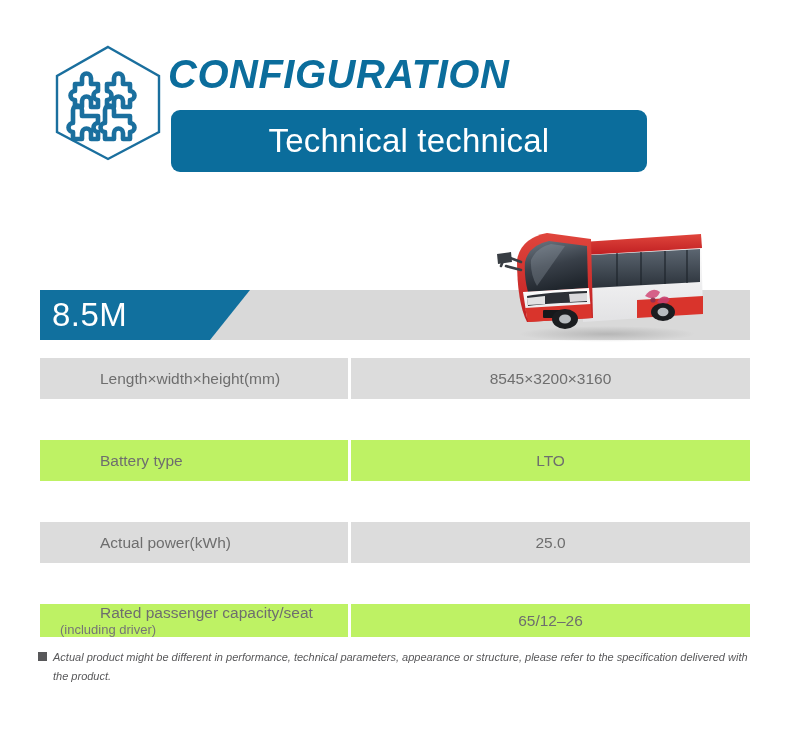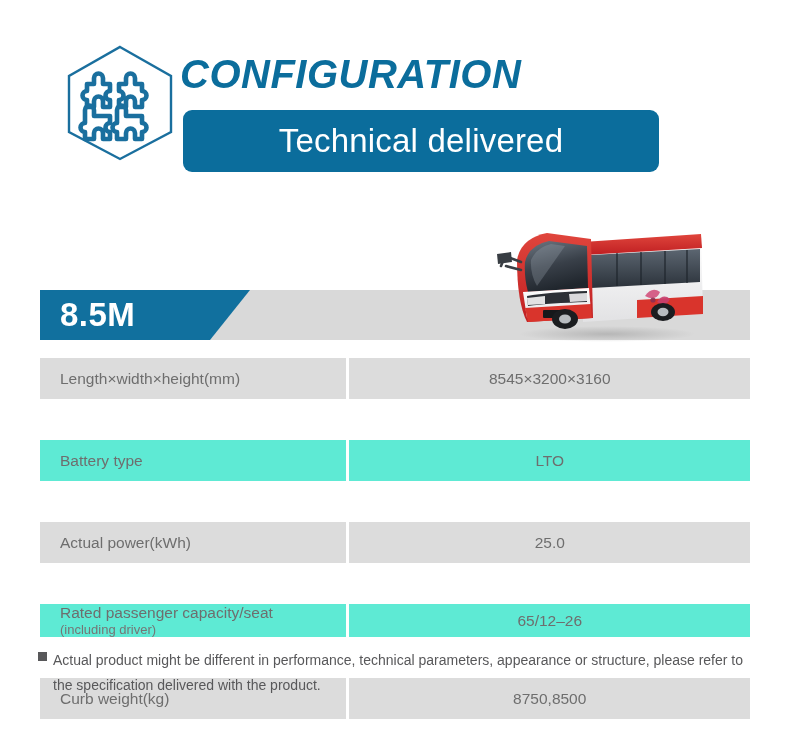--- a/index.html
+++ b/index.html
@@ -12,21 +12,21 @@
     height: 752px;
     position: relative;
     font-family: "Liberation Sans", sans-serif;
     overflow: hidden;
     -webkit-font-smoothing: antialiased;
   }
 
   
   #header-block {
     position: absolute;
-    left: 12px; top: 0;
+    left: 0; top: 0;
     width: 650px; height: 210px;
   }
   #hex-icon {
     position: absolute;
     left: 52px; top: 44px;
     width: 112px; height: 118px;
   }
   #config-title {
     position: absolute;
     left: 168px; top: 52px;
@@ -78,27 +78,27 @@
   }
   #model-banner-blue {
     position: absolute;
     left: 0; top: 0;
     width: 210px; height: 50px;
     background: #11709e;
     clip-path: polygon(0 0, 210px 0, 170px 50px, 0 50px);
   }
   #model-label {
     position: absolute;
-    left: 20px; top: 0;
+    left: 12px; top: 0;
     height: 50px;
     display: flex;
     align-items: center;
     color: #ffffff;
     font-size: 33px;
-    font-weight: bold;
+    font-weight: normal;
     letter-spacing: 0.5px;
     z-index: 3;
     white-space: nowrap;
   }
 
   
   #spec-table {
     position: absolute;
     left: 40px; top: 358px;
     width: 710px;
@@ -116,23 +116,23 @@
   #spec-table td.k {
     width: 292px;
     padding-left: 20px;
     border-right: 3px solid #ffffff;
   }
   #spec-table td.v {
     width: 415px;
     text-align: center;
   }
   #spec-table tr.odd td { background: #dcdcdc; }
-  #spec-table tr.even td { background: #5eead4; }
+  #spec-table tr.even td { background: #bef264; }
   #spec-table tr.tall { height: 32px; }
-  .k-main { display: block; line-height: 1.15; }
+  .k-main { display: block; line-height: 1.15; margin-left: 40px; }
   .k-sub {
     display: block;
     font-size: 13px;
     line-height: 1.2;
     color: #757575;
   }
   .row-gap { height: 3px; }
   .row-gap td { background: #ffffff !important; padding: 0; line-height: 0; font-size: 0; }
 
   
@@ -144,23 +144,24 @@
     align-items: flex-start;
   }
   #footnote-bullet {
     width: 9px; height: 9px;
     background: #58585a;
     margin-top: 4px;
     margin-right: 6px;
     flex: 0 0 auto;
   }
   #footnote-text {
-    font-size: 14px;
+    font-size: 11px;
     line-height: 1.75;
     color: #58585a;
+    font-style: italic;
   }
 </style>
 </head>
 <body>
 
 <div id="header-block">
 
   <svg id="hex-icon" viewBox="0 0 112 118">
     <polygon points="56,3 107,32 107,88 56,115 5,88 5,32" fill="none" stroke="#1a6f9e" stroke-width="2.4"></polygon>
     <g fill="none" stroke="#1a6f9e" stroke-width="4.6" stroke-linejoin="round" stroke-linecap="round">
@@ -171,21 +172,21 @@
 
       <path d="M30,72 L30,66 a4.5,4.5 0 1,0 -9,0 L21,72 L21,79 a4.5,4.5 0 1,0 0,9 L21,95 L30,95 L30,89 a4.5,4.5 0 1,1 9,0 L39,95 L46,95 L46,88 a4.5,4.5 0 1,1 0,-9 L46,72 Z"></path>
 
       <path d="M62,72 L62,66 a4.5,4.5 0 1,0 -9,0 L53,72 L53,79 a4.5,4.5 0 1,0 0,9 L53,95 L62,95 L62,89 a4.5,4.5 0 1,1 9,0 L71,95 L78,95 L78,88 a4.5,4.5 0 1,0 0,-9 L78,72 Z"></path>
     </g>
   </svg>
 
   <div id="config-title">CONFIGURATION</div>
 
   <div id="tech-params-badge">
-    <span id="tech-params-label">Technical delivered</span>
+    <span id="tech-params-label">Technical technical</span>
   </div>
 </div>
 
 <div id="model-banner">
   <div id="model-banner-gray"></div>
   <div id="model-banner-blue"></div>
   <div id="model-label">8.5M</div>
 </div>
 
 <svg id="bus-photo" viewBox="0 0 228 120">
@@ -301,26 +302,20 @@
       <td class="k">
         <span class="k-main">Rated passenger capacity/seat</span>
         <span class="k-sub">(including driver)</span>
       </td>
       <td class="v">65/12–26</td>
     </tr>
     <tr class="row-gap">
         <td colspan="2"></td>
       </tr>
 
-    <tr class="odd">
-      <td class="k">
-        <span class="k-main">Curb weight(kg)</span>
-      </td>
-      <td class="v">8750,8500</td>
-    </tr>
     <tr class="row-gap">
         <td colspan="2"></td>
       </tr>
 
   </tbody>
 </table>
 
 <div id="footnote">
   <div id="footnote-bullet"></div>
   <div id="footnote-text">Actual product might be different in performance, technical parameters, appearance or structure, please refer to the specification delivered with the product.</div>

